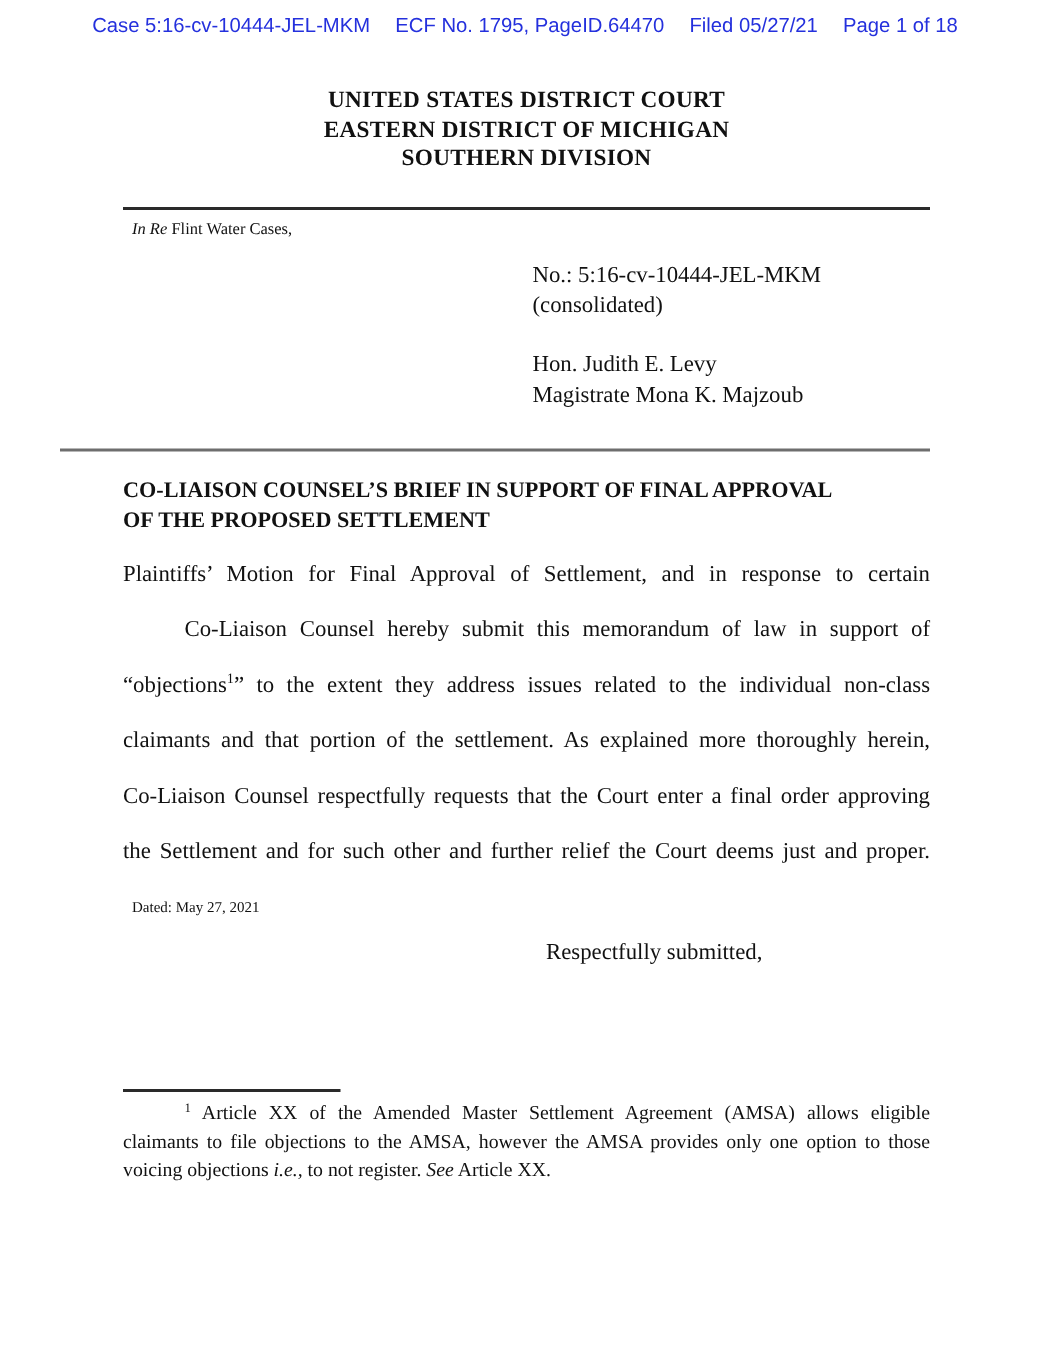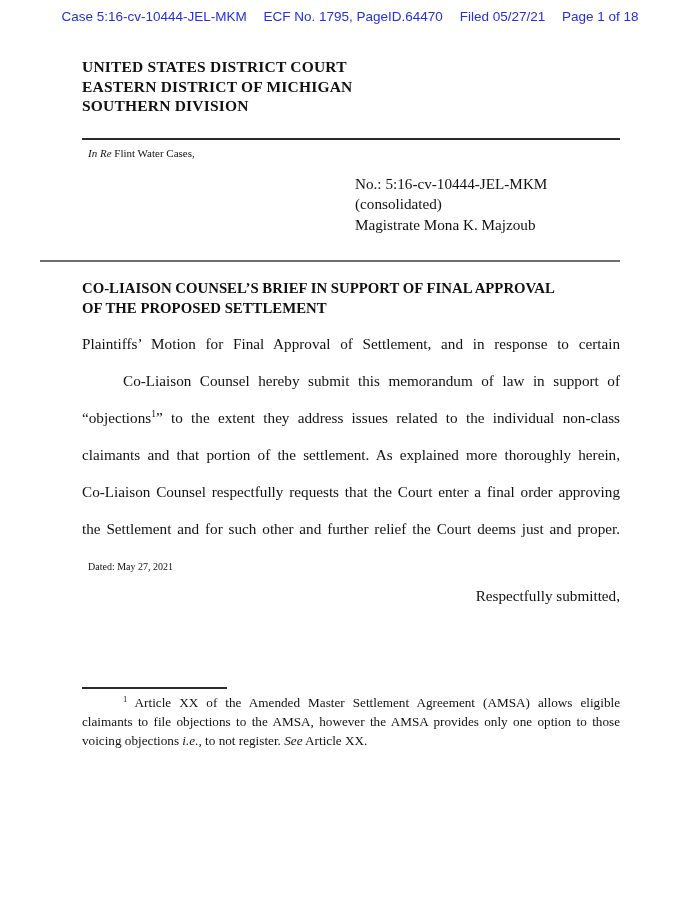--- a/index.html
+++ b/index.html
@@ -6,21 +6,21 @@
   * { box-sizing: border-box; }
   html, body { margin: 0; padding: 0; background: #ffffff; }
   body { width: 700px; height: 902px; font-family: "Liberation Serif", serif; color: var(--ink); }
   .page { position: relative; width: 700px; height: 902px; padding: 10px 80px 0 82px; overflow: hidden; }
 
   .stamp { position: absolute; top: 9px; left: 0; width: 700px; text-align: center;
            font-family: "Liberation Sans", sans-serif; font-size: 13.5px; line-height: 16px;
            color: var(--stamp-color); white-space: nowrap; }
   .stamp span + span { margin-left: 13px; }
 
-  .court-title { margin-top: 47px; text-align: left; font-weight: bold;
+  .court-title { margin-top: 47px; text-align: center; font-weight: bold;
                  font-size: 15.5px; line-height: 19.5px; letter-spacing: 0.2px; }
 
   .rule-caption { height: 2px; background: var(--rule-dark); margin-top: 22px; }
 
   .in-re-line { font-size: 11px; line-height: 20px; margin-top: 3px; padding-left: 6px; }
   .italic { font-style: italic; }
 
   .caption-right { margin-left: 273px; font-size: 15.2px; line-height: 20px; margin-top: 11px; }
   .caption-right .gap-judge { margin-top: 19px; }
   .caption-right .gap-magistrate { margin-top: 1px; }
@@ -30,21 +30,21 @@
 
   .brief-title { margin-top: 16px; text-align: left; font-weight: bold;
                  font-size: 14.8px; line-height: 20px; }
 
   .body-block { margin-top: 7px; font-size: 15.2px; }
   .bline { line-height: 37px; text-align: justify; text-align-last: justify; }
   .bline.indent { text-indent: 41px; }
   .sup { font-size: 9.5px; vertical-align: 6px; line-height: 0; }
 
   .dated { margin-top: 10px; font-size: 10px; line-height: 20px; padding-left: 6px; }
-  .respectfully { margin-top: 9px; font-size: 15.2px; line-height: 20px; margin-left: 282px; text-align: right; }
+  .respectfully { margin-top: 9px; font-size: 15.2px; line-height: 20px; margin-left: 282px; }
 
   .footnote { margin-top: 81px; }
   .fn-rule { width: 145px; height: 1.5px; background: var(--rule-dark); }
   .fn-text { margin-top: 4px; font-size: 13.2px; line-height: 19px; }
   .fn-line { text-align: justify; text-align-last: justify; }
   .fn-line.first { padding-left: 41px; }
   .fn-line.last { text-align-last: left; }
   .fn-sup { font-size: 8.5px; vertical-align: 5px; line-height: 0; }
 </style>
 </head>
@@ -65,20 +65,21 @@
     <div>SOUTHERN DIVISION</div>
   </div>
 
   <div class="rule-caption"></div>
 
   <div class="in-re-line"><span class="italic">In Re</span><span> Flint Water Cases,</span></div>
 
   <div class="caption-right">
     <div>No.: 5:16-cv-10444-JEL-MKM</div>
     <div>(consolidated)</div>
+    <div class="gap-judge">Hon. Judith E. Levy</div>
     <div class="gap-magistrate">Magistrate Mona K. Majzoub</div>
   </div>
 
   <div class="rule-main"></div>
 
   <div class="brief-title">
     <div>CO-LIAISON COUNSEL’S BRIEF IN SUPPORT OF FINAL APPROVAL</div>
     <div>OF THE PROPOSED SETTLEMENT</div>
   </div>
 

